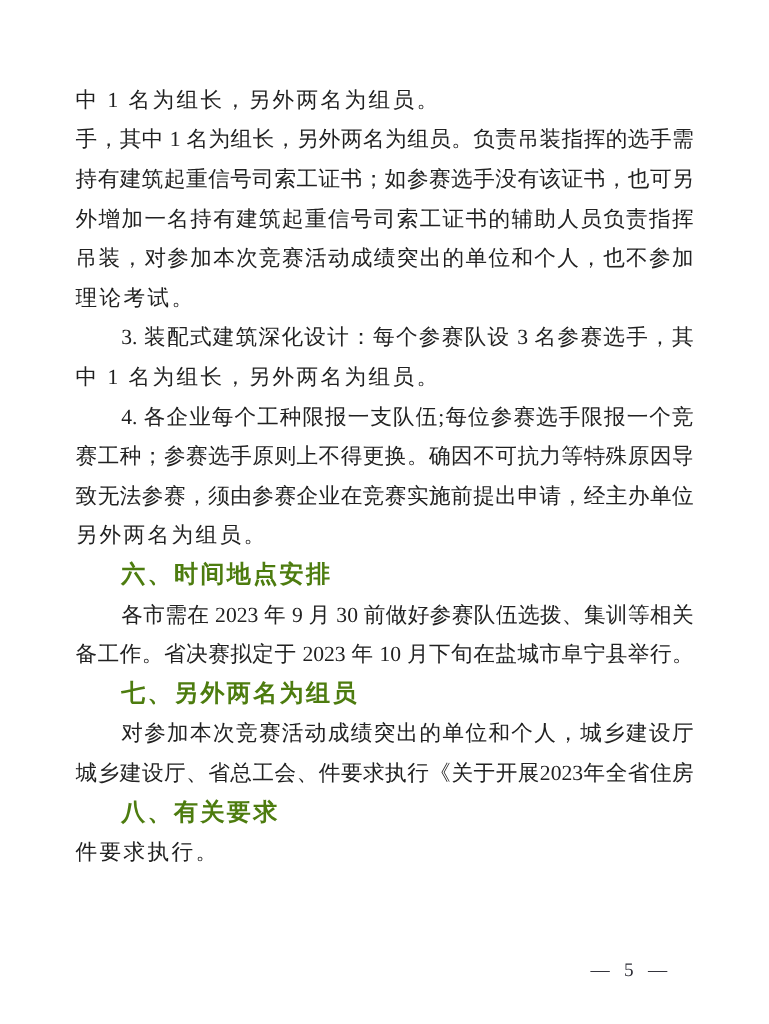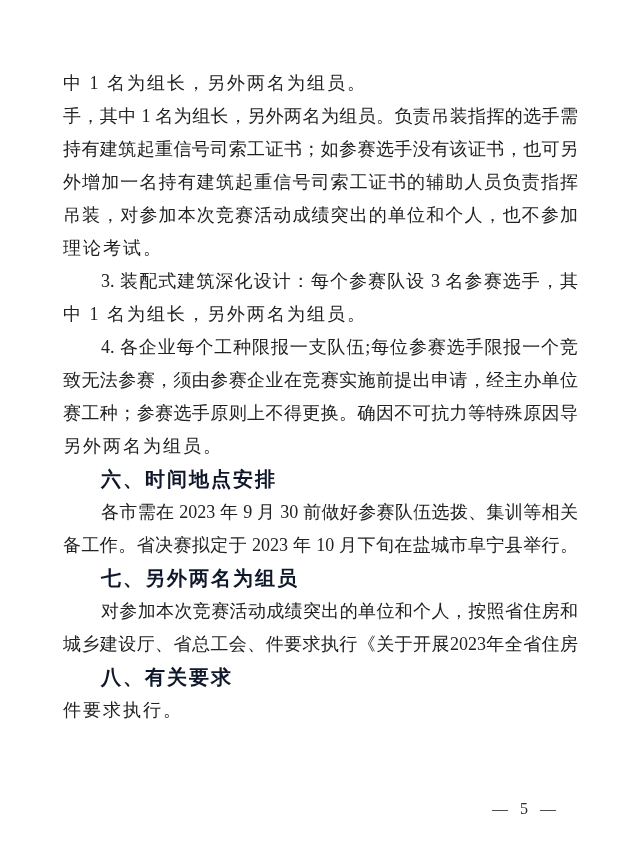--- a/index.html
+++ b/index.html
@@ -42,21 +42,21 @@
     letter-spacing: 2px;
     white-space: nowrap;
   }
   
   .ind { padding-left: 38px; }
   
   .heading {
     font-family: "Liberation Sans", "DejaVu Sans", sans-serif;
     font-weight: 700;
     font-size: 20px;
-    color: #0f172a;
+    color: #4d7c0f;
     letter-spacing: 2px;
     white-space: nowrap;
   }
   .pagenum {
     position: absolute;
     left: 492px;
     top: 784px;
     font-size: 16px;
     color: #2b2b33;
     letter-spacing: 4px;
@@ -70,26 +70,26 @@
   <div class="doc">
     <div class="ln short">中 1 名为组长，另外两名为组员。</div>
     <div class="ln fill">手，其中 1 名为组长，另外两名为组员。负责吊装指挥的选手需</div>
     <div class="ln fill">持有建筑起重信号司索工证书；如参赛选手没有该证书，也可另</div>
     <div class="ln fill">外增加一名持有建筑起重信号司索工证书的辅助人员负责指挥</div>
     <div class="ln fill">吊装，对参加本次竞赛活动成绩突出的单位和个人，也不参加</div>
     <div class="ln short">理论考试。</div>
     <div class="ln fill ind">3. 装配式建筑深化设计：每个参赛队设 3 名参赛选手，其</div>
     <div class="ln short">中 1 名为组长，另外两名为组员。</div>
     <div class="ln fill ind">4. 各企业每个工种限报一支队伍;每位参赛选手限报一个竞</div>
+    <div class="ln fill">赛工种；参赛选手原则上不得更换。确因不可抗力等特殊原因导</div>
     <div class="ln fill">致无法参赛，须由参赛企业在竞赛实施前提出申请，经主办单位</div>
-    <div class="ln fill">赛工种；参赛选手原则上不得更换。确因不可抗力等特殊原因导</div>
     <div class="ln short">另外两名为组员。</div>
     <div class="ln heading ind">六、时间地点安排</div>
     <div class="ln fill ind">各市需在 2023 年 9 月 30 前做好参赛队伍选拨、集训等相关准</div>
     <div class="ln fill">备工作。省决赛拟定于 2023 年 10 月下旬在盐城市阜宁县举行。</div>
     <div class="ln heading ind">七、另外两名为组员</div>
-    <div class="ln fill ind">对参加本次竞赛活动成绩突出的单位和个人，按照省住房和</div>
+    <div class="ln fill ind">对参加本次竞赛活动成绩突出的单位和个人，城乡建设厅</div>
     <div class="ln fill">城乡建设厅、省总工会、件要求执行《关于开展2023年全省住房城</div>
     <div class="ln heading ind">八、有关要求</div>
     <div class="ln short">件要求执行。</div>
   </div>
   <div class="pagenum">— 5 —</div>
 </div>
 
 </body></html>

